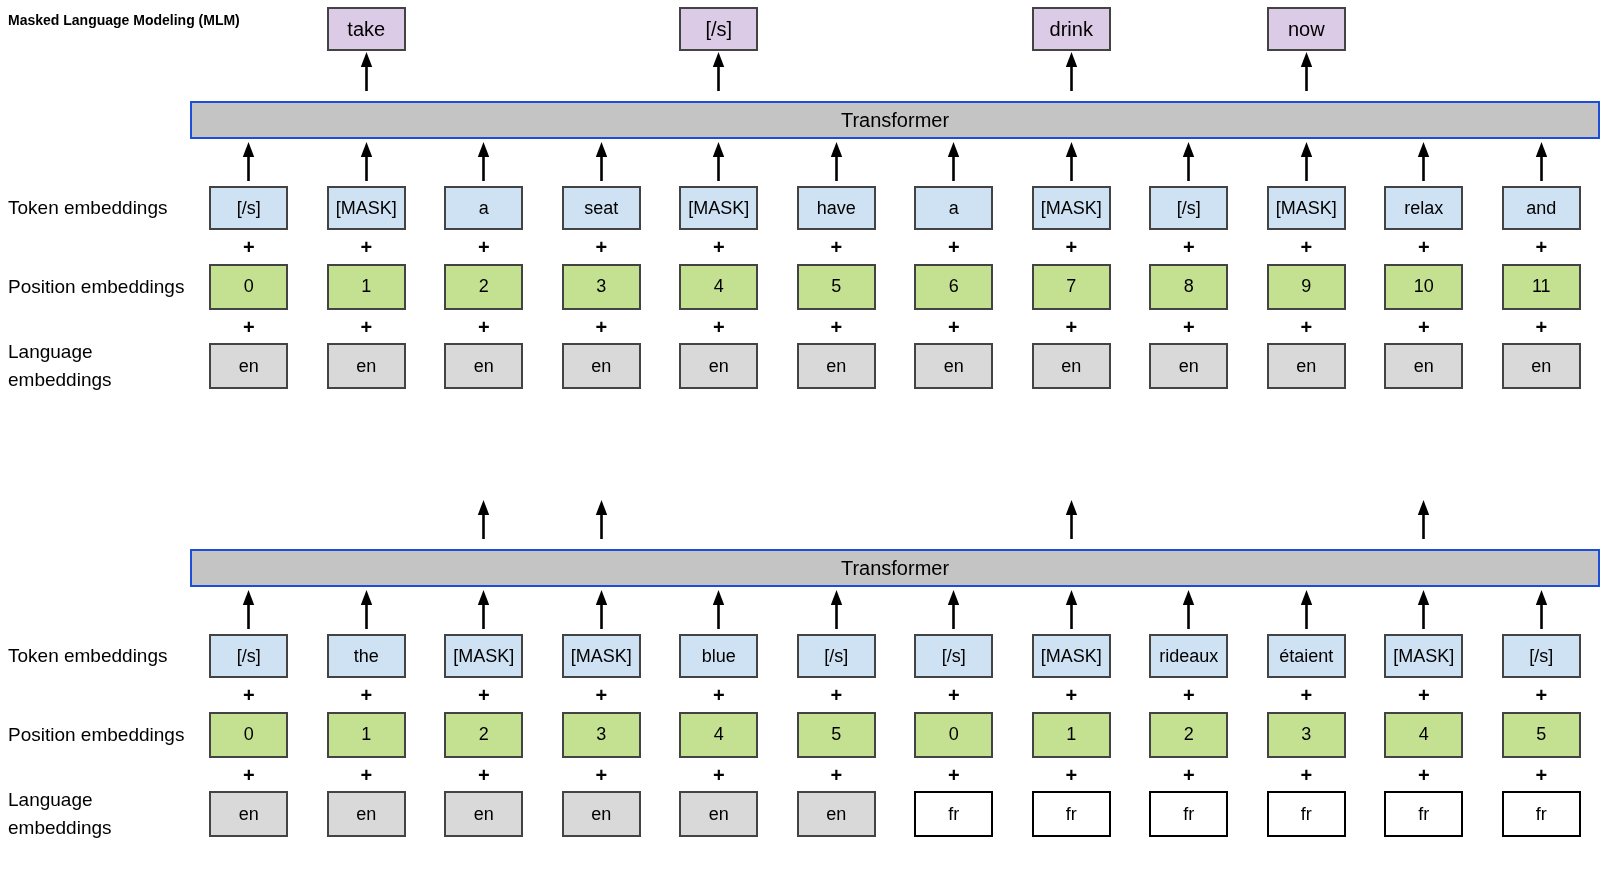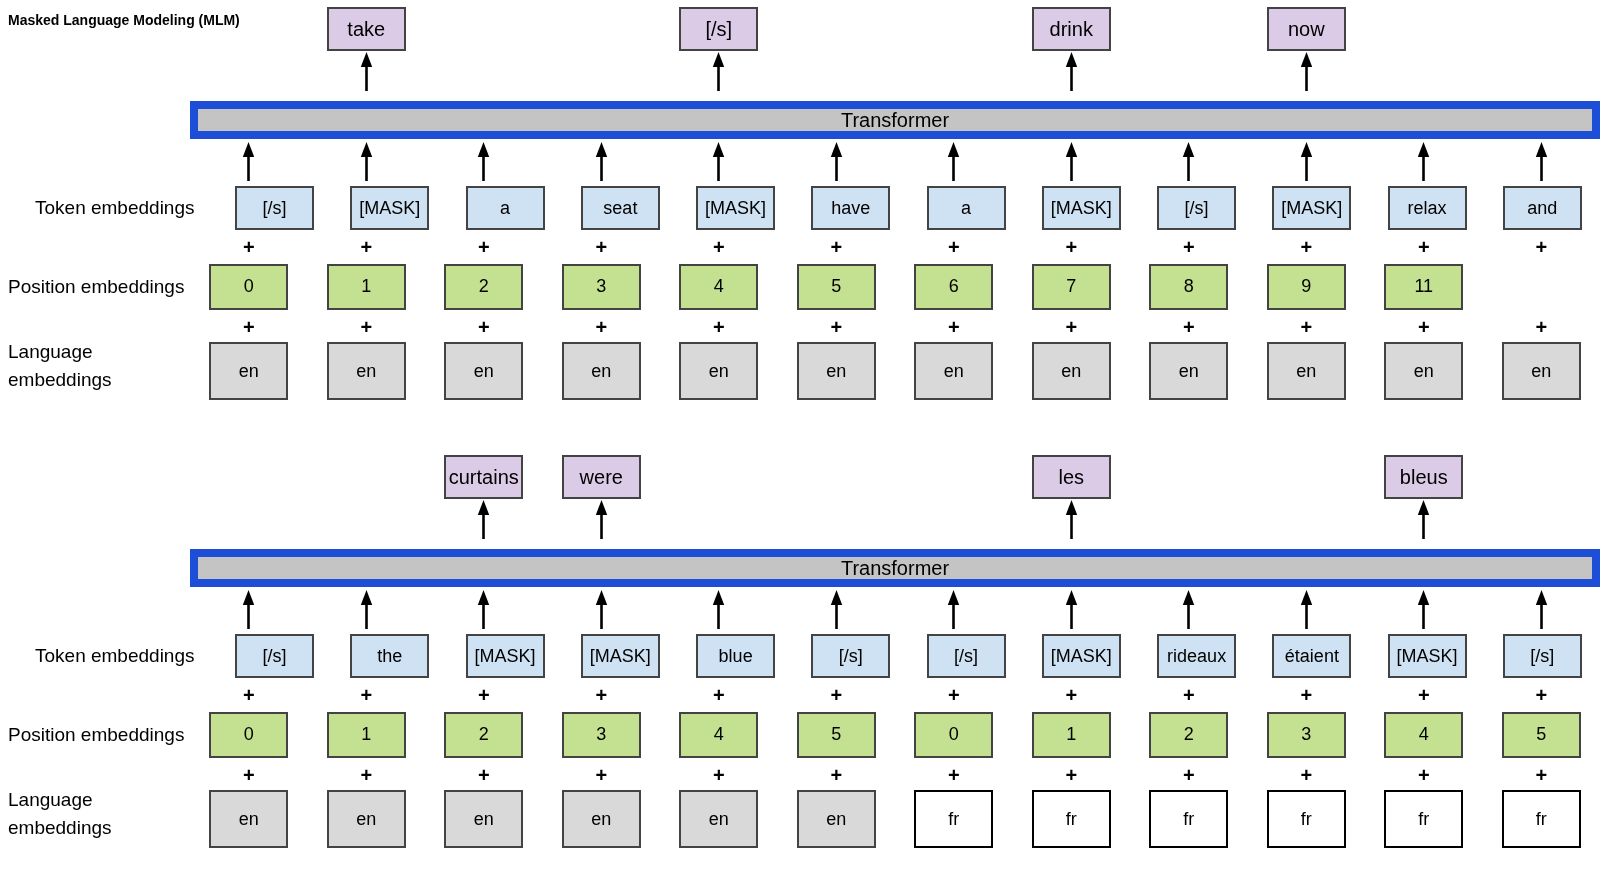--- a/index.html
+++ b/index.html
@@ -47,53 +47,53 @@
   .cell {
     display: flex;
     align-items: center;
     justify-content: center;
   }
 
   .out-row       { height: 46px; }
   .out-arrow-row { height: 49px; align-items: flex-start; }
   .bar-row       { height: 38px; }
   .in-arrow-row  { height: 46px; }
-  .token-row     { height: 46px; padding-left: 27px; }
+  .token-row     { height: 46px; }
   .plus-row      { height: 31px; }
   .pos-row       { height: 49px; }
   .lang-row      { height: 48px; }
 
   .box {
     width: 79px;
     height: 44px;
     box-sizing: border-box;
     border: 2px solid var(--box-border, #434343);
     display: flex;
     align-items: center;
     justify-content: center;
     font-size: 18px;
     background: #fff;
     white-space: nowrap;
   }
   .token-box    { background: var(--token-fill); }
   .pos-box      { background: var(--position-fill); height: 46px; }
-  .lang-box     { background: var(--language-en-fill); height: 58px; }
+  .lang-box     { background: var(--language-en-fill); height: 46px; }
   .lang-box.fr  { background: var(--language-fr-fill); border-color: var(--fr-border, #000); }
   .out-box      { background: var(--output-fill); font-size: 20px; }
 
   .plus {
     font-size: 20px;
     font-weight: 700;
     line-height: 1;
   }
 
   .bar {
     flex: 1;
     box-sizing: border-box;
-    border: 8px solid #1d4ed8;
+    border: 2px solid #1d4ed8;
     background: var(--transformer-fill);
     display: flex;
     align-items: center;
     justify-content: center;
     font-size: 20px;
     text-align: right;
   }
 
   .arrow { display: inline-flex; }
 </style>
@@ -397,20 +397,23 @@
           <div class="cell">
             <div class="box pos-box">7</div>
           </div>
           <div class="cell">
             <div class="box pos-box">8</div>
           </div>
           <div class="cell">
             <div class="box pos-box">9</div>
           </div>
           <div class="cell">
+            <div class="box pos-box">10</div>
+          </div>
+          <div class="cell">
             <div class="box pos-box">11</div>
           </div>
         </div>
     </div>
 
     <div class="row plus-row">
       <div class="label-col"></div>
       <div class="cells">
           <div class="cell">
             <span class="plus">+</span>
@@ -491,42 +494,20 @@
             <div class="box lang-box en">en</div>
           </div>
         </div>
     </div>
   </div>
 
   <div class="section">
 
     <div class="row out-row">
       <div class="label-col"></div>
-      <div class="cells">
-          <div class="cell"></div>
-          <div class="cell"></div>
-          <div class="cell">
-            <div class="box out-box">curtains</div>
-          </div>
-          <div class="cell">
-            <div class="box out-box">were</div>
-          </div>
-          <div class="cell"></div>
-          <div class="cell"></div>
-          <div class="cell"></div>
-          <div class="cell">
-            <div class="box out-box">les</div>
-          </div>
-          <div class="cell"></div>
-          <div class="cell"></div>
-          <div class="cell">
-            <div class="box out-box">bleus</div>
-          </div>
-          <div class="cell"></div>
-        </div>
     </div>
 
     <div class="row out-arrow-row">
       <div class="label-col"></div>
       <div class="cells">
           <div class="cell"></div>
           <div class="cell"></div>
           <div class="cell">
             <span class="arrow">
               <svg width="15" height="40" viewBox="0 0 15 40">

